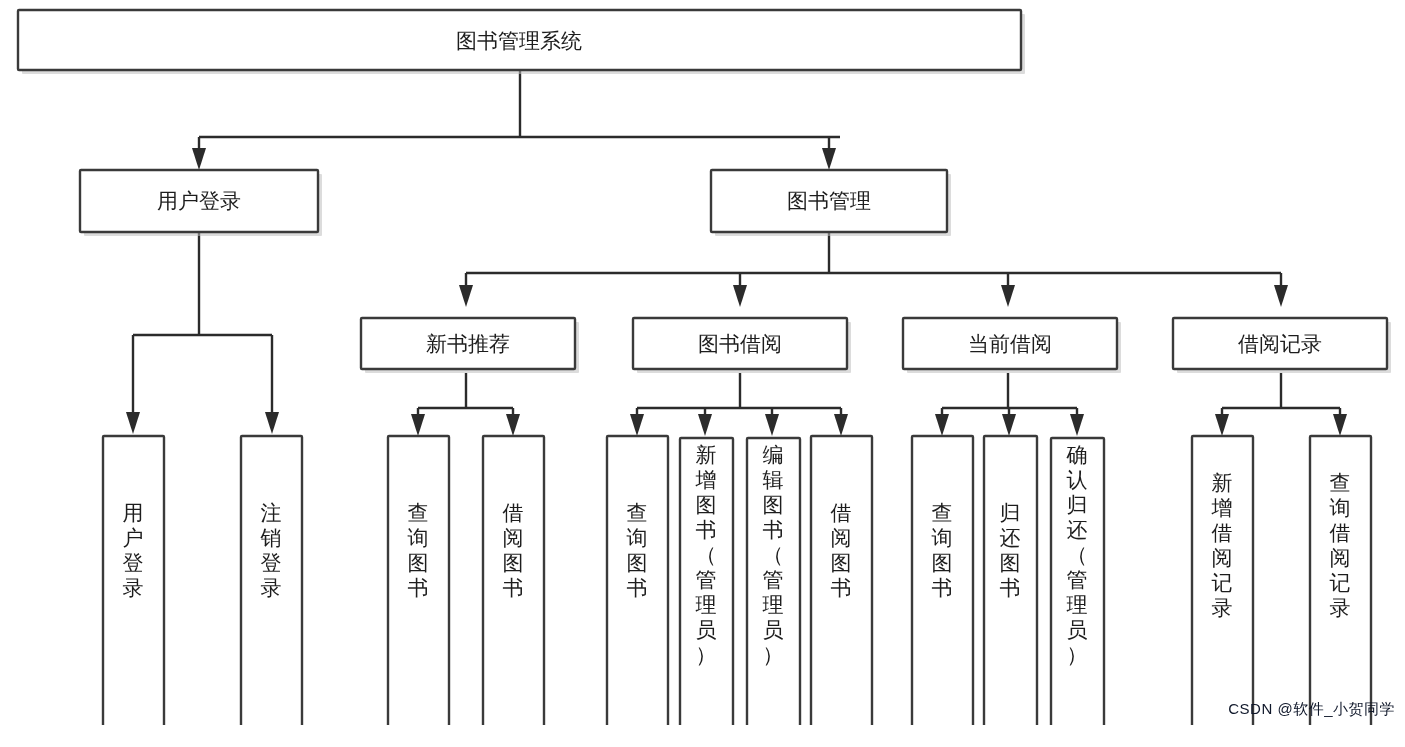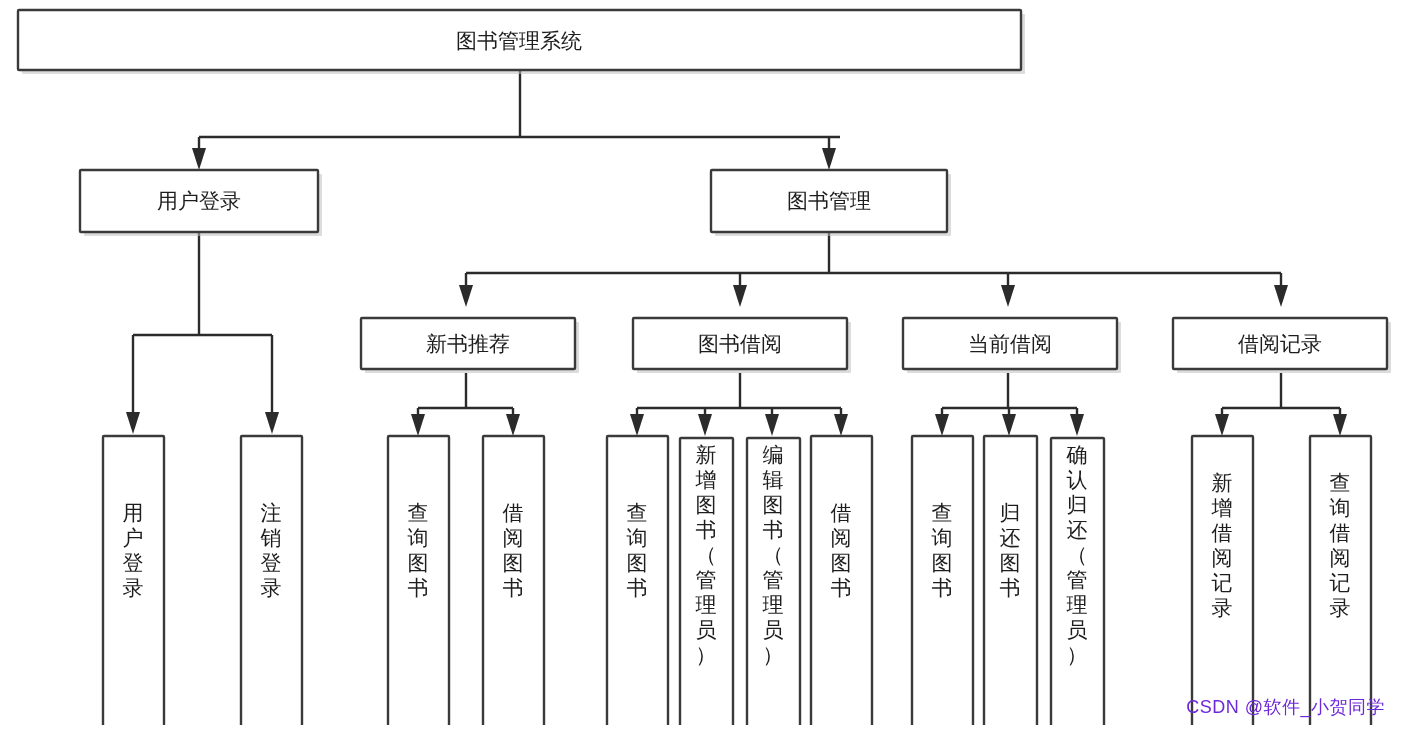--- a/index.html
+++ b/index.html
@@ -54,25 +54,25 @@
     dominant-baseline: middle;
   }
   .node-label-v {
     font-family: "Liberation Sans", "DejaVu Sans", sans-serif;
     font-size: 21px;
     fill: #1d1d1d;
     text-anchor: middle;
   }
   .watermark {
     position: absolute;
-    right: 20px;
+    right: 10px;
     bottom: 6px;
     font-family: "Liberation Sans", "DejaVu Sans", sans-serif;
-    font-size: 18px;
-    color: #6d28d9;
+    font-size: 15px;
+    color: #0f172a;
     letter-spacing: 0.5px;
     white-space: nowrap;
     user-select: none;
   }
 </style>
 </head>
 <body>
 
 <div id="diagram-root">
 

